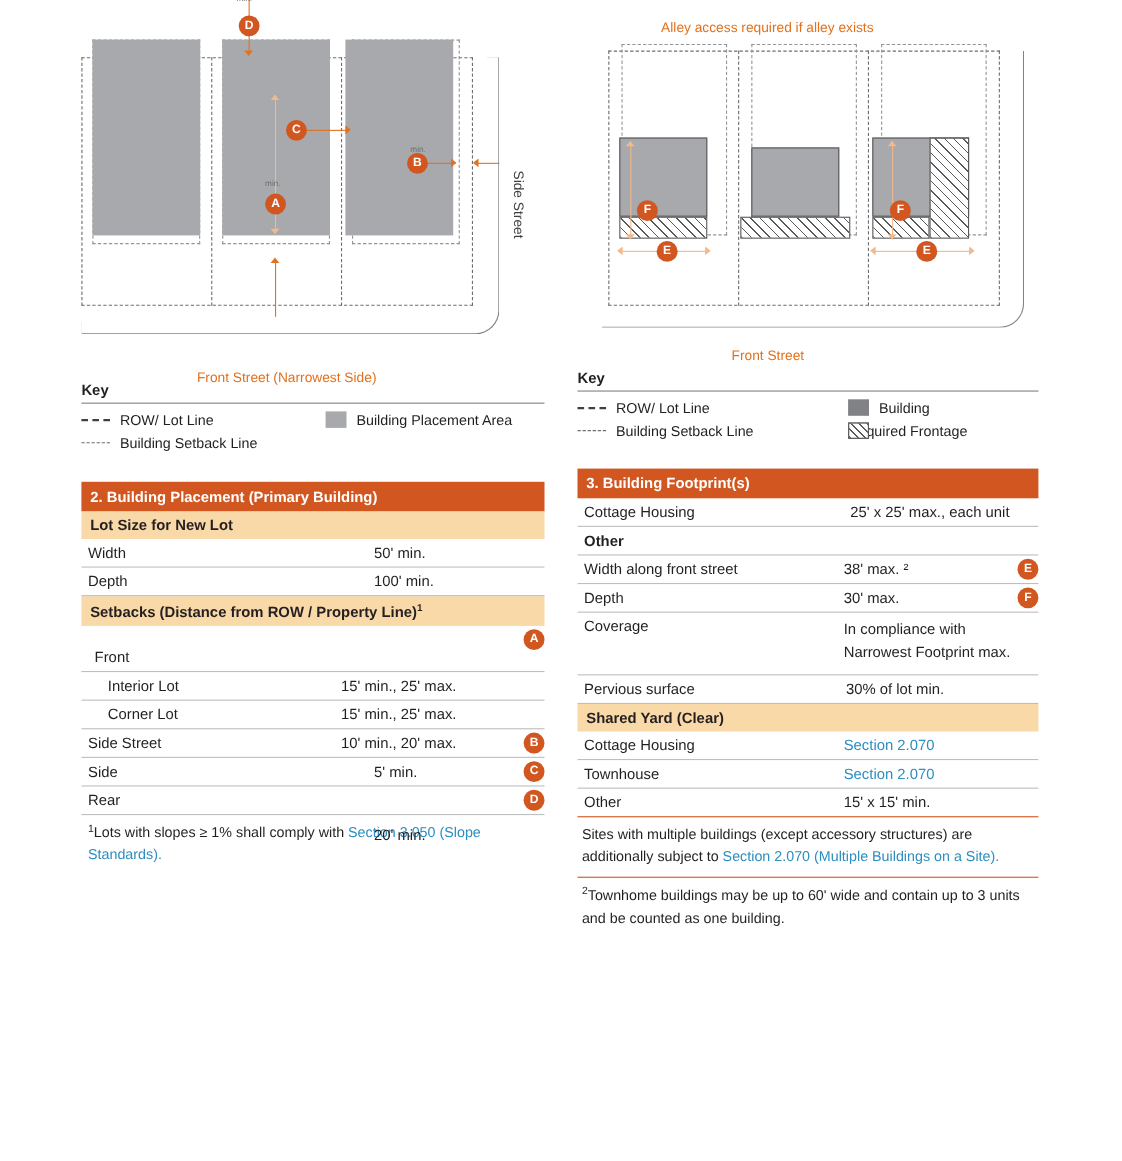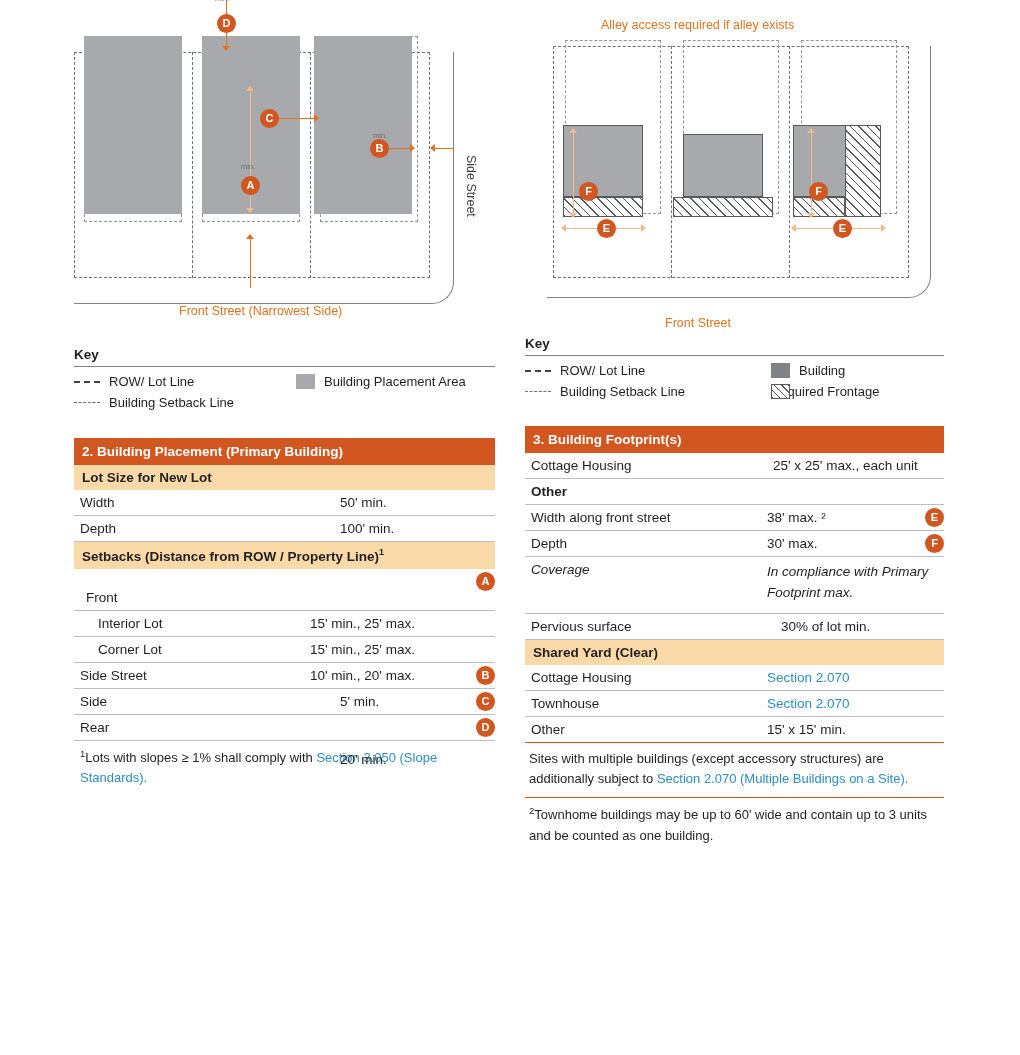--- a/index.html
+++ b/index.html
@@ -248,21 +248,21 @@
       <div class="badge" style="left:186px; top:109px;">C</div>
 
       <div class="arrow-h" style="left:298px; top:148px; width:42px;"></div>
       <div class="tip tip-r" style="left:336px; top:144px;"></div>
       <div class="mini-label" style="left:299px; top:131px;">min.</div>
       <div class="badge" style="left:296px; top:139px;">B</div>
       <div class="arrow-h" style="left:358px; top:148px; width:22px;"></div>
       <div class="tip tip-l" style="left:356px; top:144px;"></div>
 
       <div class="street-label vertical" style="left:390px; top:155px;">Side Street</div>
-      <div class="street-label" style="left:105px; top:304px;">Front Street (Narrowest Side)</div>
+      <div class="street-label" style="left:105px; top:336px;">Front Street (Narrowest Side)</div>
     </div>
 
     <div class="key-block" style="margin-top:2px;">
       <div class="key-title">Key</div>
       <div class="key-row">
         <div class="key-item" style="width:222px;">
           <span class="key-swatch-line"></span>
           <span>ROW/ Lot Line</span>
         </div>
         <div class="key-item">
@@ -417,27 +417,27 @@
         <span class="val" style="left:242px;">38' max. ²</span>
         <span class="rowbadge">E</span>
       </div>
       <div class="row">
         <span class="lbl">Depth</span>
         <span class="val" style="left:242px;">30' max.</span>
         <span class="rowbadge">F</span>
       </div>
 
 
-      <div class="row" style="min-height:46px;font-style:italic;">
+      <div class="row" style="min-height:46px;">
         <span class="lbl">Coverage</span>
-        <span class="val" style="left:242px; width:170px; line-height:1.55;">In compliance with Primary Footprint max.</span>
+        <span class="val" style="left:242px; width:170px; line-height:1.55;">In compliance with Narrowest Footprint max.</span>
       </div>
       <div class="row">
         <span class="lbl">Pervious surface</span>
-        <span class="val" style="left:256px;">30% of lot min.</span>
+        <span class="val" style="left:244px;">30% of lot min.</span>
       </div>
 
       <div class="sub-head">Shared Yard (Clear)</div>
 
       <div class="row">
         <span class="lbl">Cottage Housing</span>
         <span class="val lnk" style="left:242px;">Section 2.070</span>
       </div>
       <div class="row">
         <span class="lbl">Townhouse</span>

